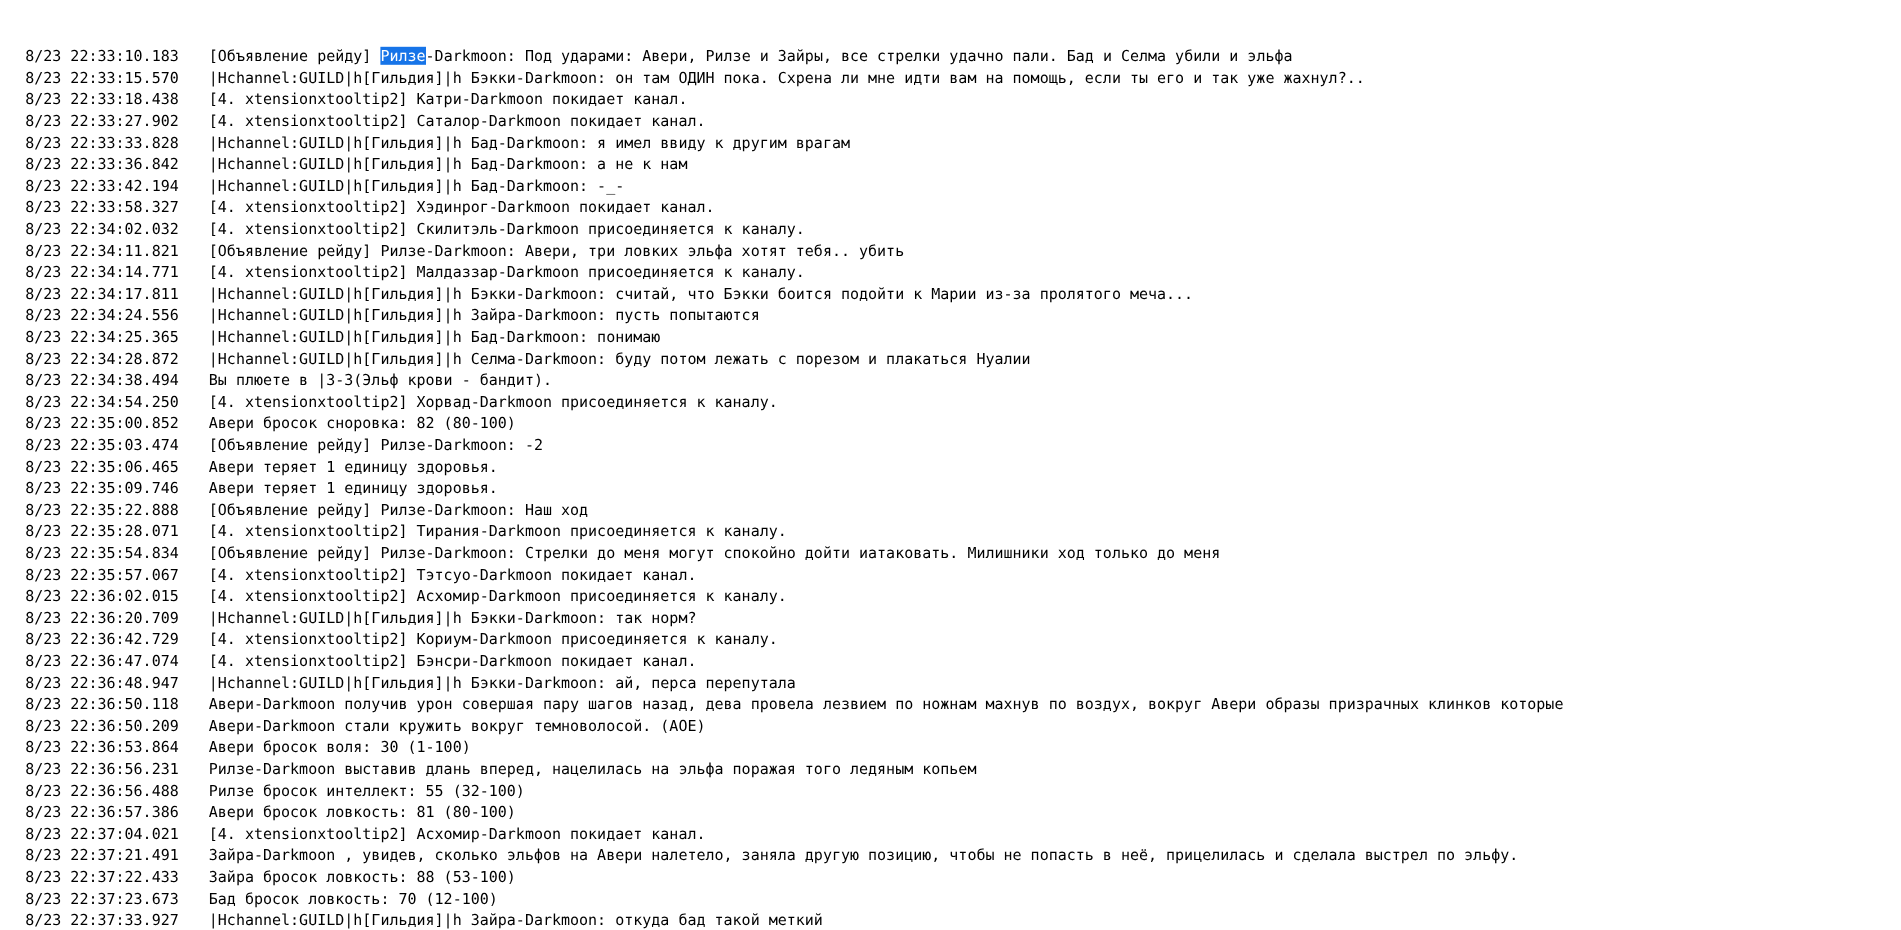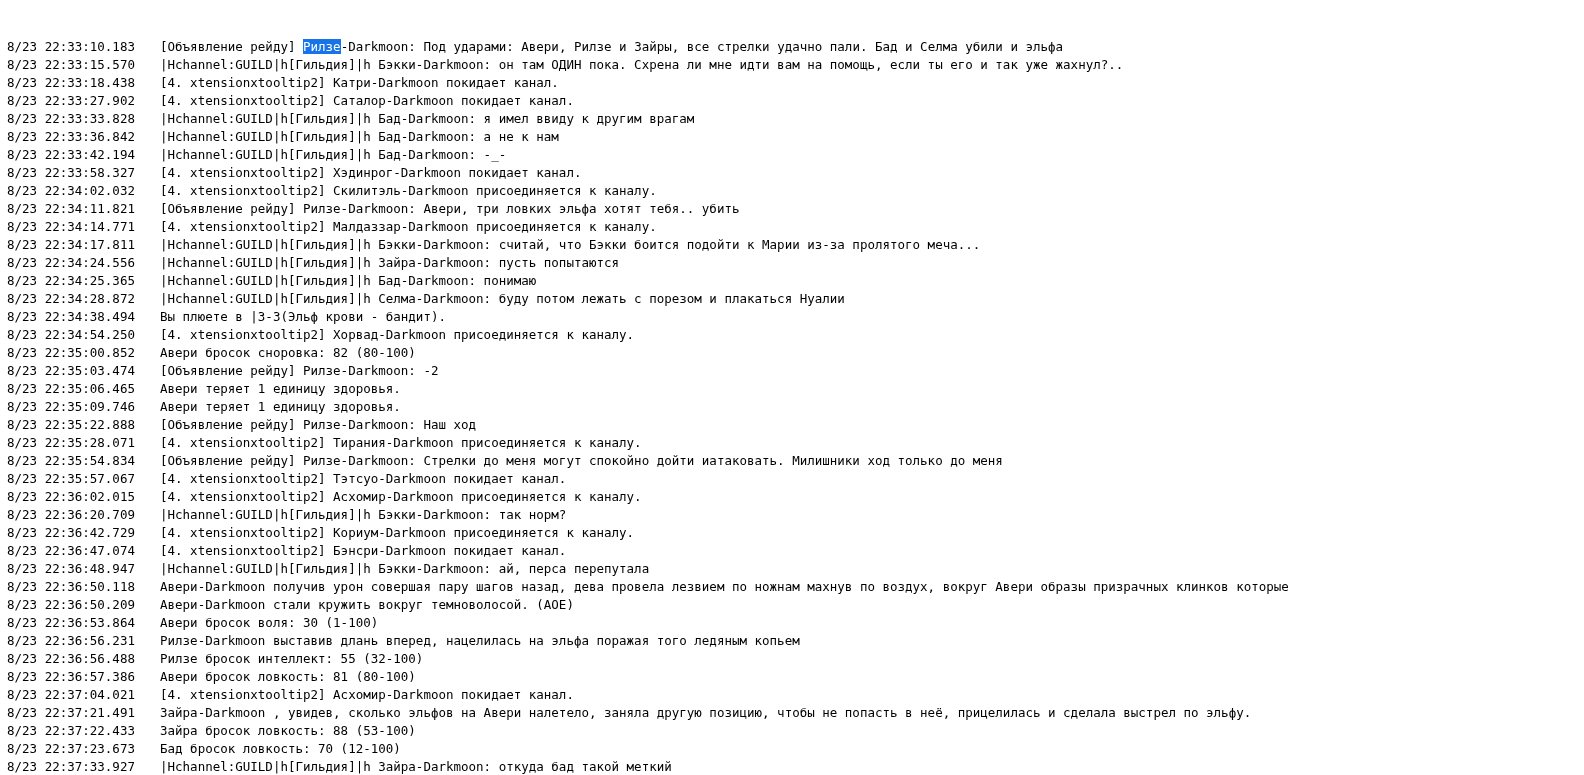--- a/index.html
+++ b/index.html
@@ -11,21 +11,21 @@
     background: #ffffff;
   }
   .log-viewport {
     width: 1584px;
     height: 775px;
     background: #ffffff;
     color: #000000;
     font-family: "DejaVu Sans Mono", "Liberation Mono", monospace;
     font-size: 12.5px;
     line-height: 18px;
-    padding: 2px 0 0 7px;
+    padding: 2px 0 0 21px;
     box-sizing: border-box;
     white-space: pre;
     overflow: hidden;
     cursor: text;
   }
   .log-line {
     height: 18px;
     white-space: pre;
   }
   .ts {

